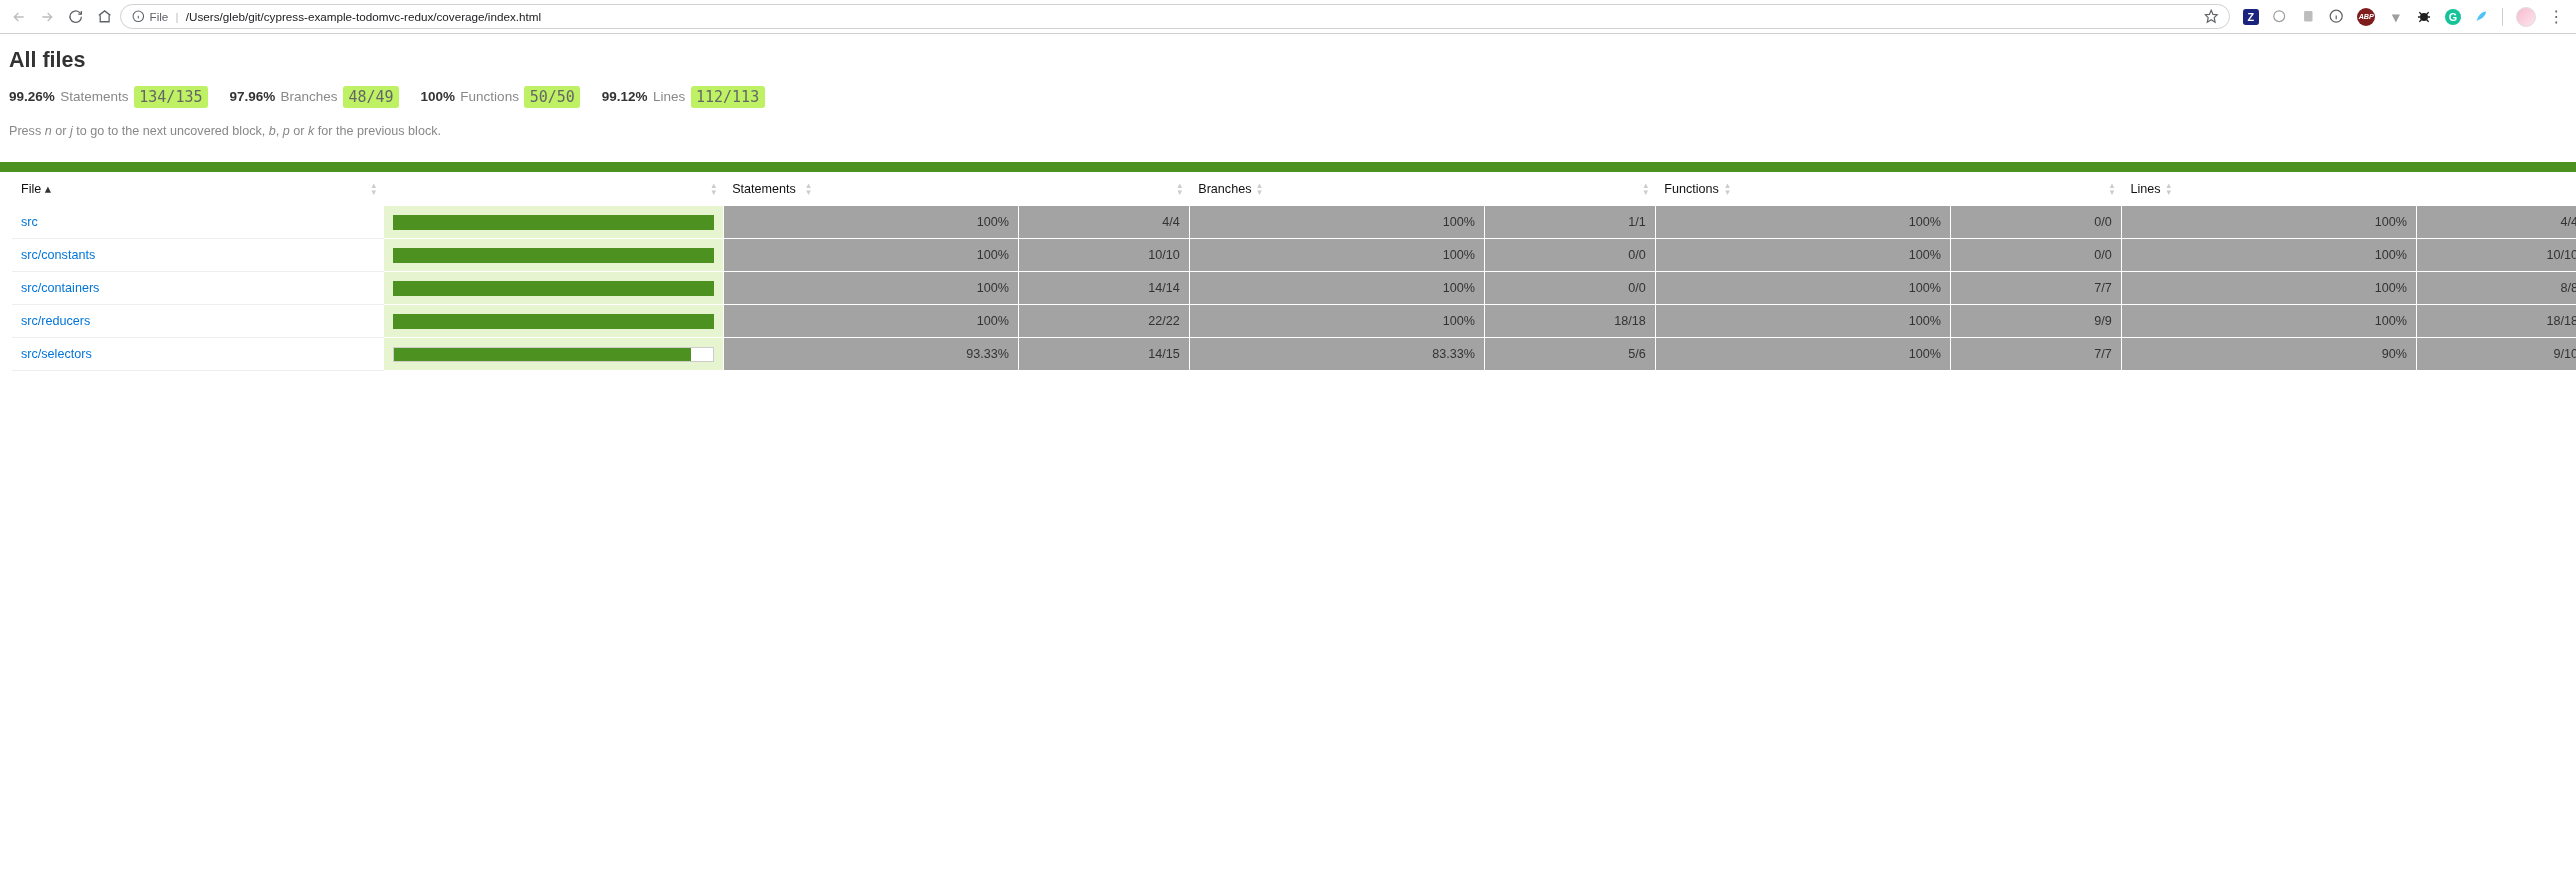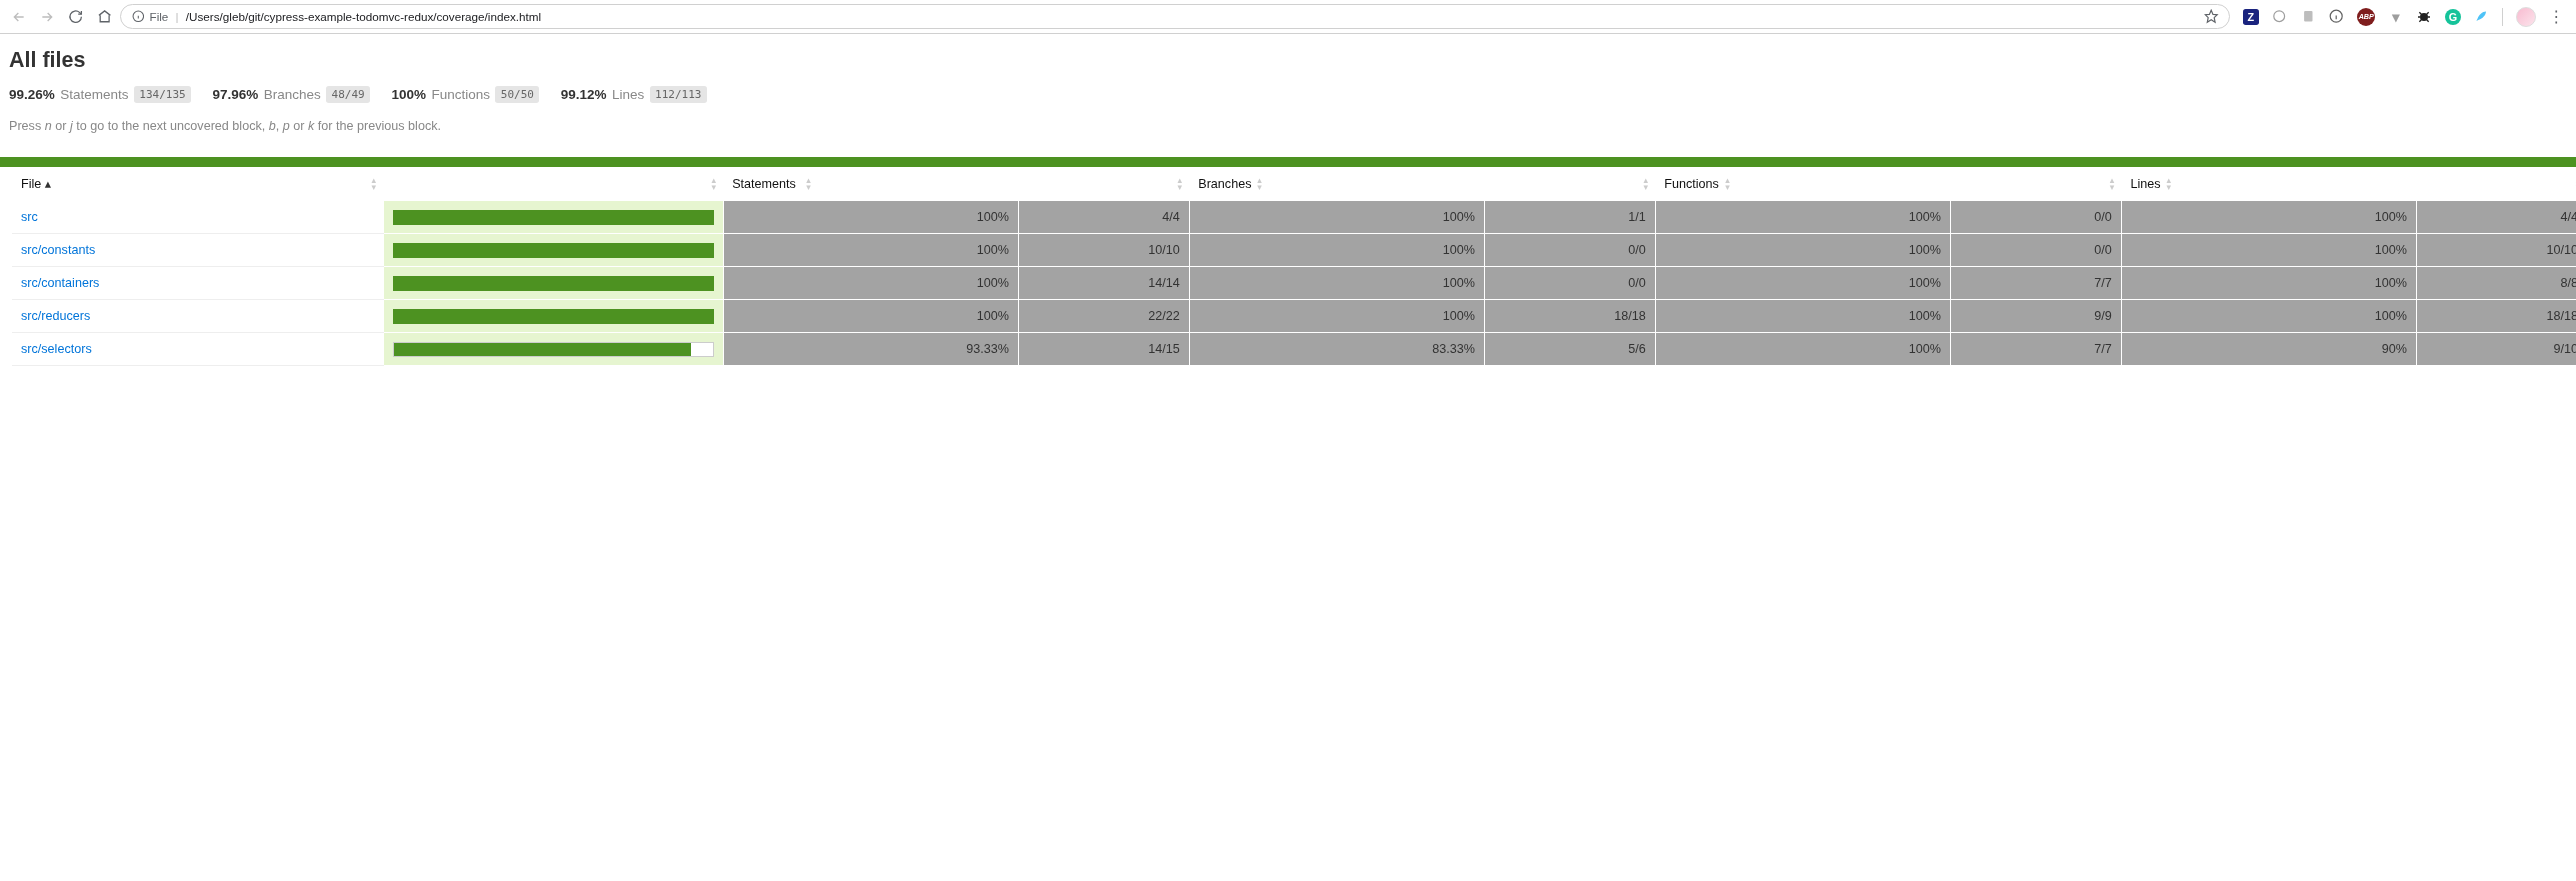--- a/index.html
+++ b/index.html
@@ -25,21 +25,21 @@
   .vsep { width:0.9px; height:18px; background:#d0d0d0; }
   .dots { color:#5f6368; font-size:16px; letter-spacing:-0.9px;}
 
   
   .content { padding: 14.4px 9px 0 9px; }
   h1 { font-size: 21.5px; font-weight: 700; margin-bottom: 12.6px; }
   .summary { display: flex; gap: 21.5px; margin-bottom: 16px; font-size: 13.5px; align-items:center;text-align:center;}
   .summary .item { display:flex; align-items:center; gap:5.4px; }
   .summary .pct { font-weight: 700; color:#333; }
   .summary .label { color: #888; }
-  .summary .count { background:#e5e5e5; color:#666; padding:1.8px 5.4px; border-radius:2.7px; font-size:11px; font-family: ui-monospace, Menlo, monospace;}
+  .summary .count { background:#bef264; color:#666; padding:1.8px 5.4px; border-radius:2.7px; font-size:15px; font-family: ui-monospace, Menlo, monospace;}
   .hint { color:#888; font-size:12.6px; margin-bottom: 24px;}
   .hint i { font-style: italic; }
 
   .greenbar { height: 10.8px; background: #4d9221; width: 100%; }
 
   table.coverage { width: 100%; border-collapse: collapse; font-size: 12.6px; margin-left: 12px; }
   table.coverage th { text-align: left; font-weight: 400; color:#111; padding: 9px 9px; position:relative; background:#fff;}
   table.coverage th.num { text-align:right;}
   table.coverage th .sort { color:#ccc; font-size:9px; position:absolute; right:7.2px; top:50%; transform:translateY(-50%); line-height:7.2px;}
   table.coverage th .sort-asc { color:#333; }

